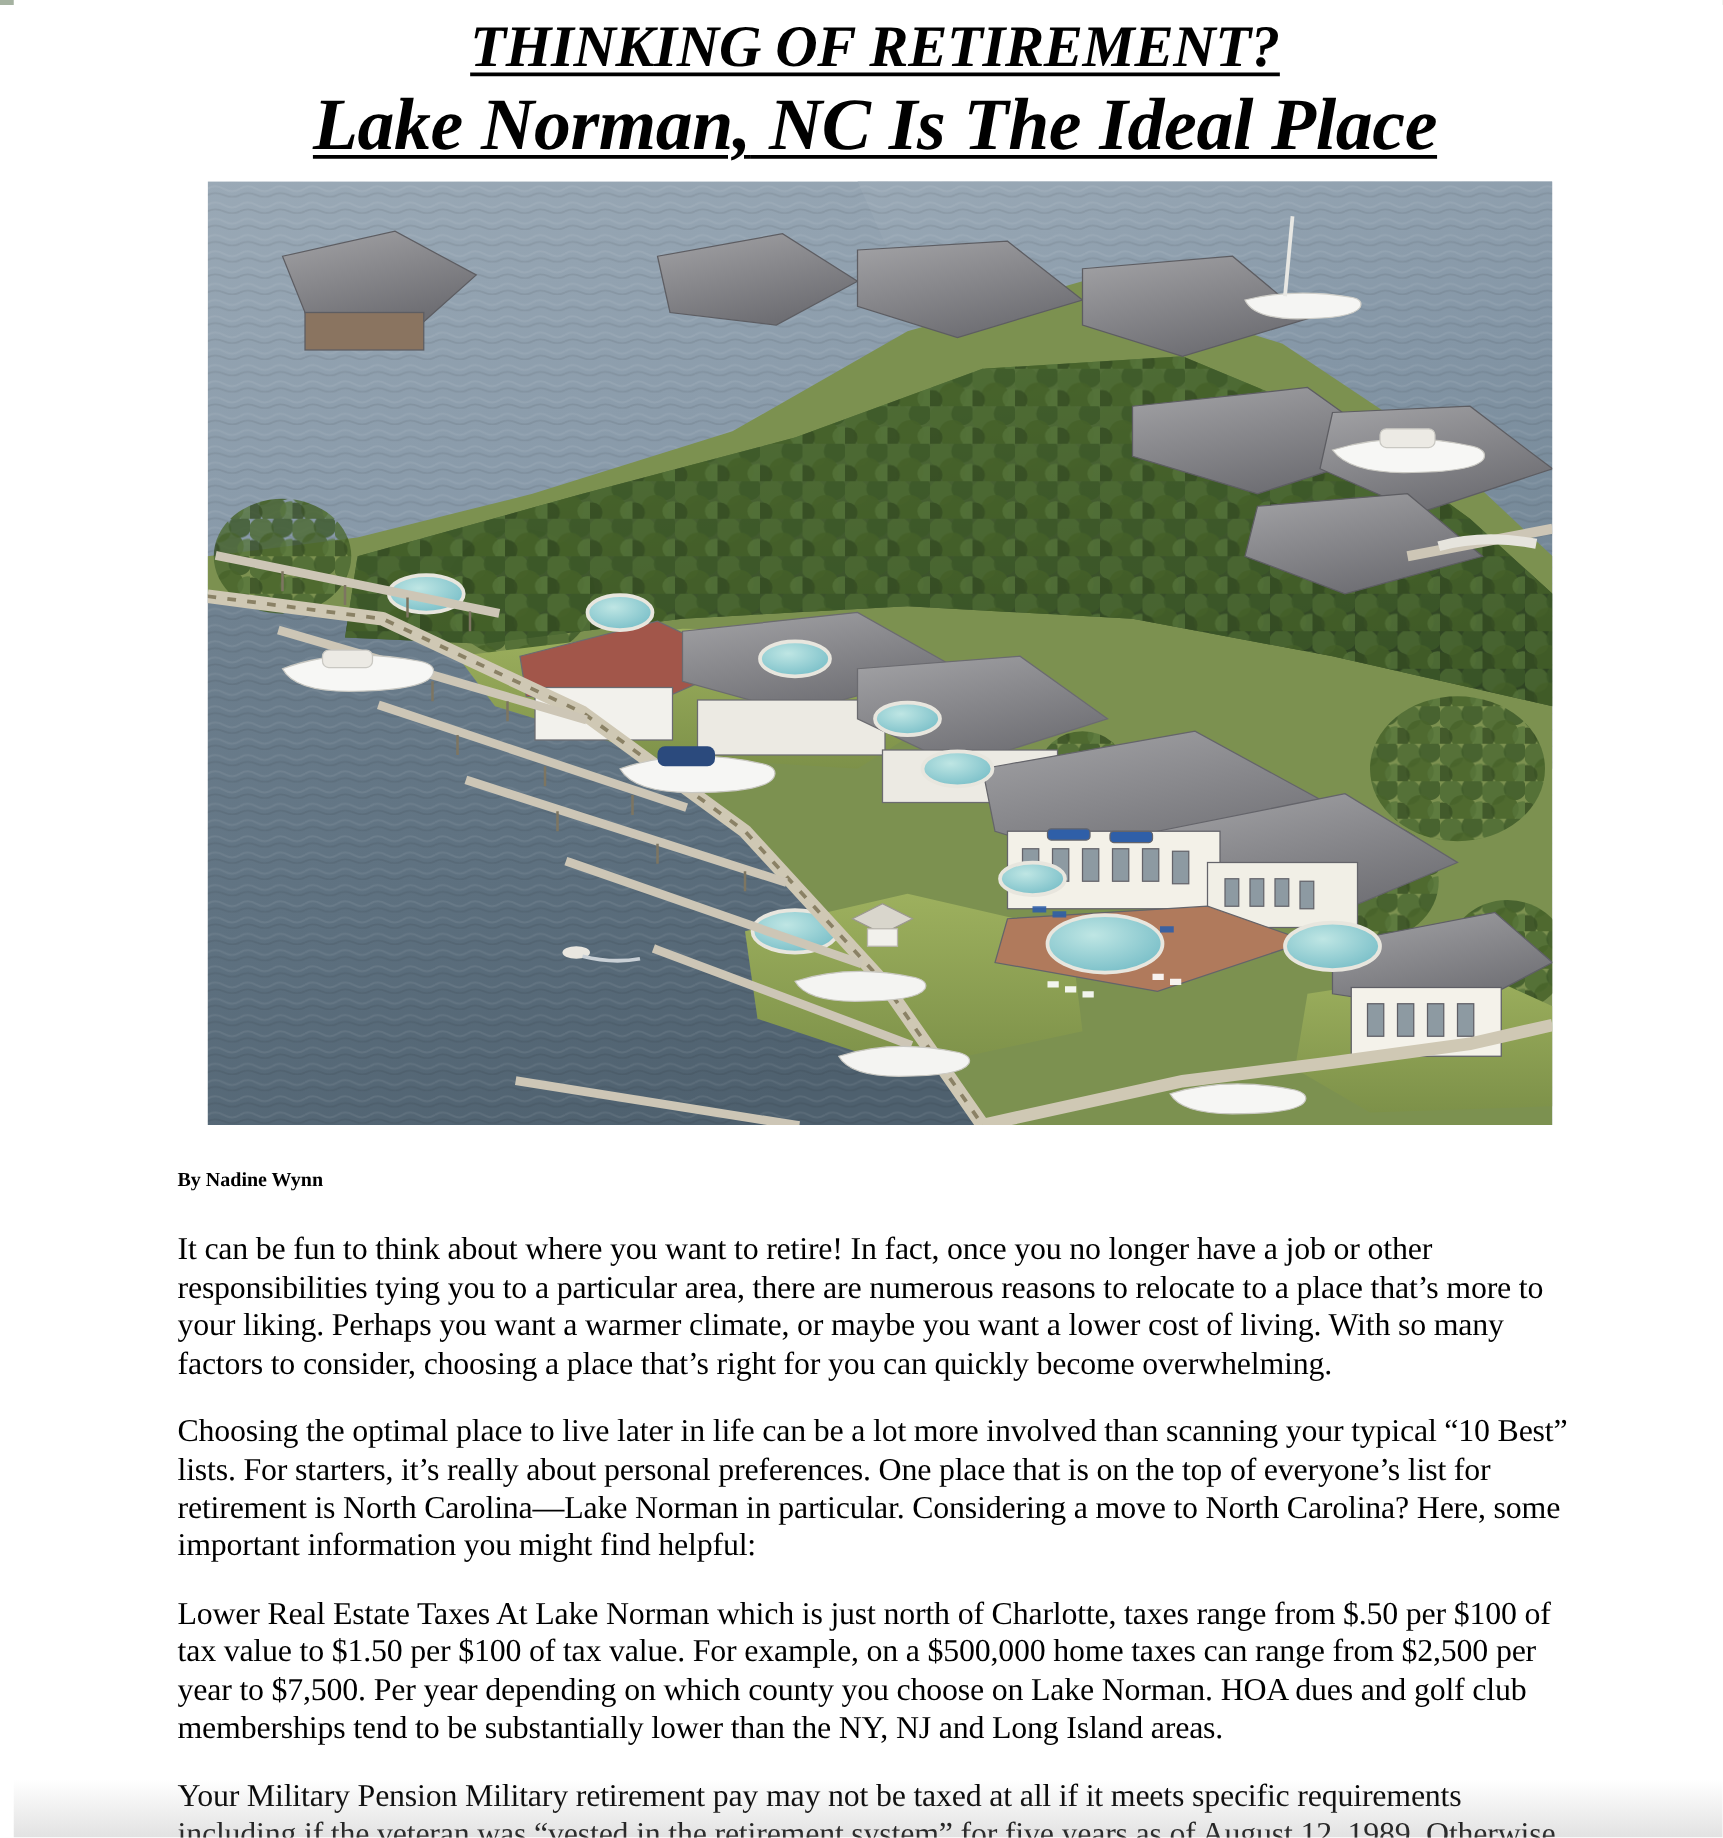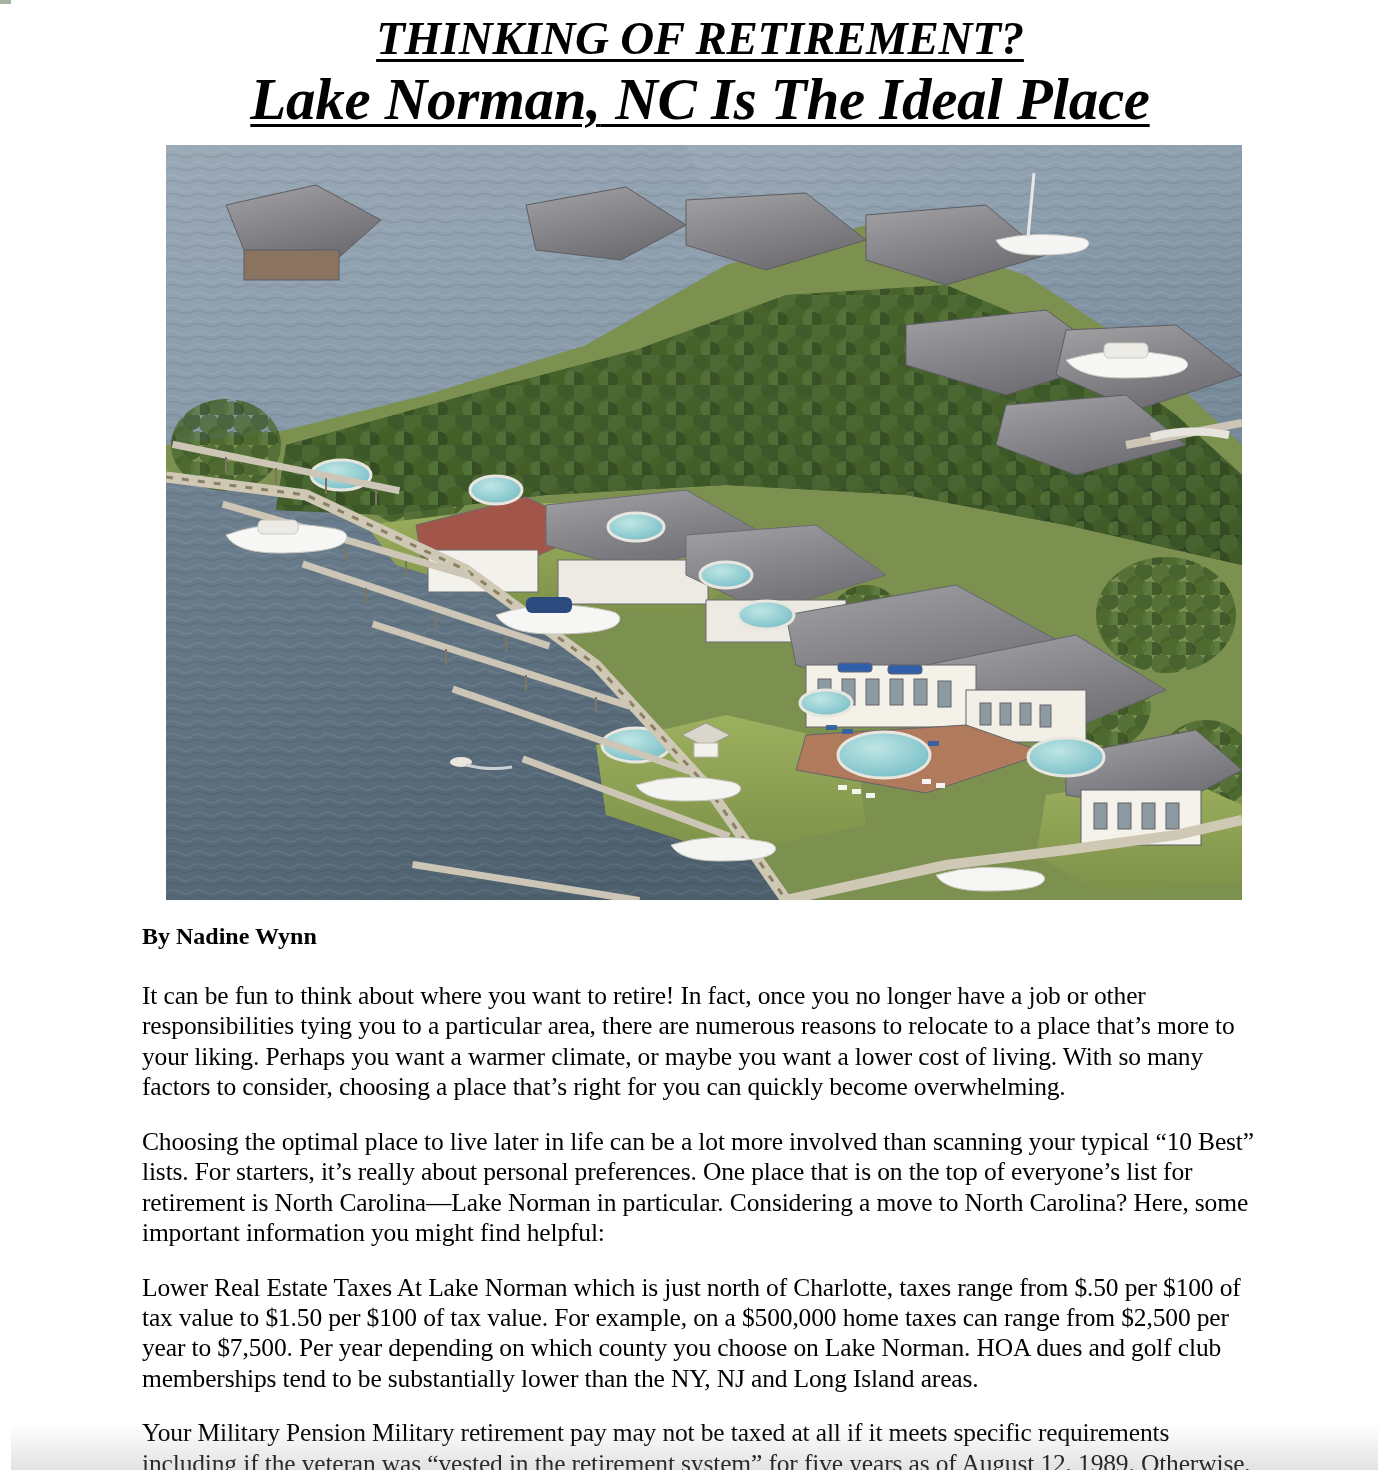--- a/index.html
+++ b/index.html
@@ -69,23 +69,23 @@
   }
 
   
   .article {
     position: absolute;
     left: 131px;
     top: 922px;
     width: 1128px;
   }
   .byline {
-    font-size: 24px;
+    font-size: 16px;
     font-weight: bold;
-    margin: 0 0 30px 0;
+    margin: 13px 0 30px 0;
     line-height: 1.2;
   }
   .para {
     font-size: 25.5px;
     line-height: 1.195;
     margin: 2px 0 24px 0;
     text-align: left;
     letter-spacing: -0.15px;
   }
   .para:last-child { margin-bottom: 0; }

